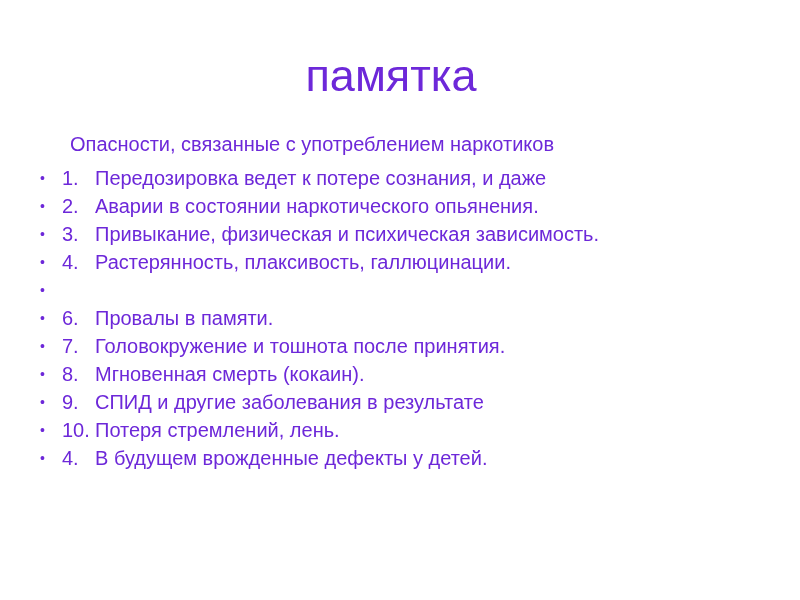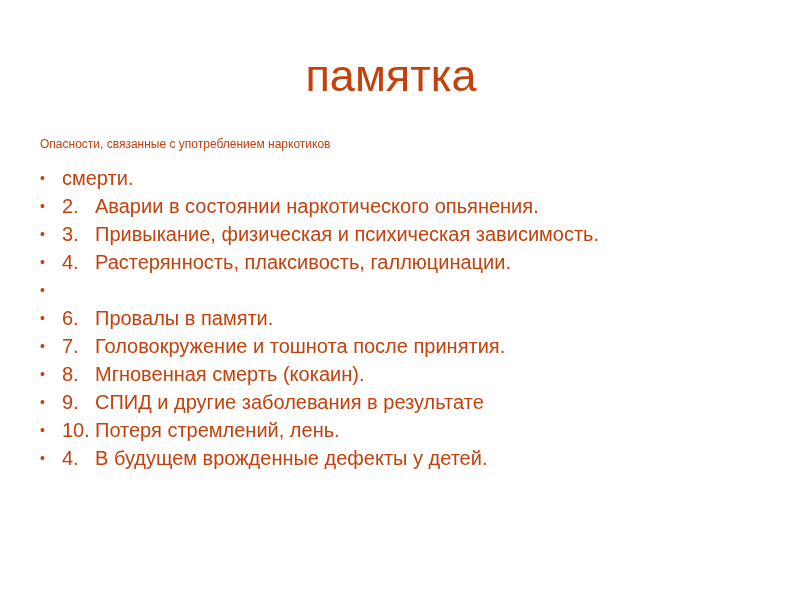--- a/index.html
+++ b/index.html
@@ -5,35 +5,35 @@
   html, body {
     margin: 0;
     padding: 0;
     background: #ffffff;
   }
   .slide {
     position: relative;
     width: 782px;
     height: 600px;
     background: #ffffff;
-    color: #c2410c;
+    color: #6d28d9;
     font-family: "Liberation Sans", sans-serif;
     overflow: hidden;
   }
   .title {
     margin: 0;
     padding-top: 50px;
     text-align: center;
     font-size: 45px;
     font-weight: 400;
     line-height: 1.15;
   }
   .subtitle {
-    margin: 28px 0 6px 40px;
-    font-size: 12px;
+    margin: 28px 0 6px 70px;
+    font-size: 20px;
     line-height: 28px;
   }
   .list {
     list-style: none;
     margin: 0;
     padding: 0 20px 0 40px;
     font-size: 20px;
     line-height: 28px;
   }
   .item {
@@ -59,21 +59,21 @@
 
 <div class="slide">
   <h1 class="title">памятка</h1>
 
   <p class="subtitle">Опасности, связанные с употреблением наркотиков</p>
 
   <ul class="list">
       <li class="item">
     <span class="bullet">•</span>
     <div class="item-body">
-          <div class="line"><span>смерти.</span></div>
+          <div class="line"><span class="num">1.</span><span>Передозировка ведет к потере сознания, и даже</span></div>
         </div>
   </li>
       <li class="item">
     <span class="bullet">•</span>
     <div class="item-body">
           <div class="line"><span class="num">2.</span><span>Аварии в состоянии наркотического опьянения.</span></div>
         </div>
   </li>
       <li class="item">
     <span class="bullet">•</span>

